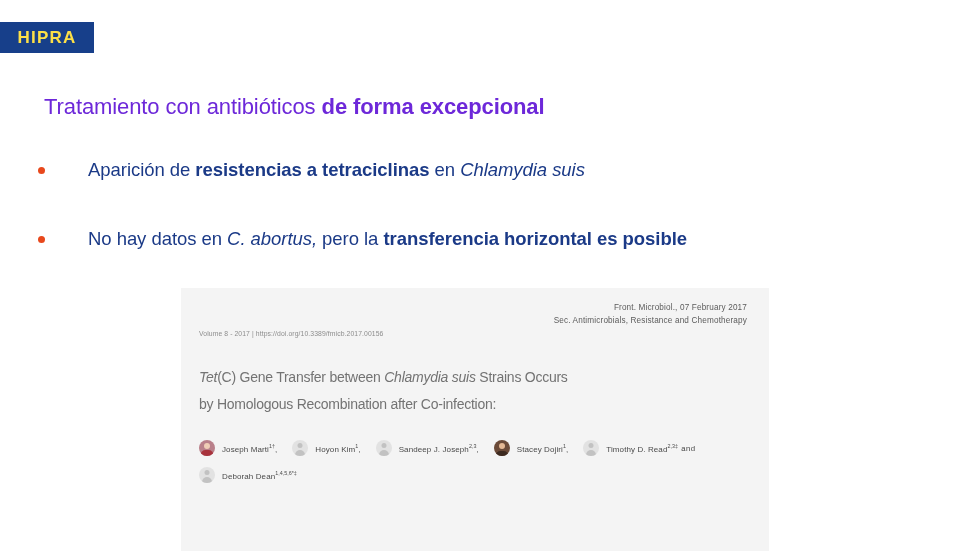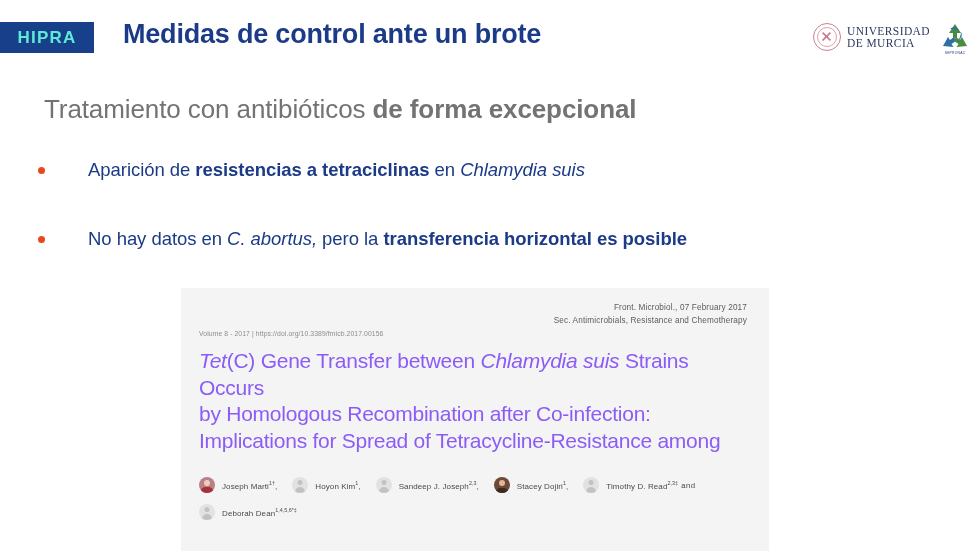--- a/index.html
+++ b/index.html
@@ -28,21 +28,21 @@
     left: 0;
     top: 22px;
     width: 94px;
     height: 31px;
     background: #173f8a;
     display: flex;
     align-items: center;
     justify-content: center;
   }
   .hipra-logo-text {
-    color: #5eead4;
+    color: #fde047;
     font-family: "Liberation Sans", sans-serif;
     font-weight: bold;
     font-size: 17px;
     letter-spacing: 1.2px;
   }
   .slide-title {
     position: absolute;
     left: 123px;
     top: 19px;
     font-family: "Liberation Sans", sans-serif;
@@ -115,22 +115,22 @@
     letter-spacing: 0.2px;
     font-family: "Liberation Sans", sans-serif;
   }
 
   
   .subtitle {
     position: absolute;
     left: 44px;
     top: 94px;
     font-family: "Liberation Sans", sans-serif;
-    font-size: 26px;
-    color: #737373;
+    font-size: 22px;
+    color: #6d28d9;
     white-space: nowrap;
     letter-spacing: -0.1px;
   }
   .subtitle b { font-weight: bold; }
 
   
   .bullet-row {
     position: absolute;
     left: 38px;
     display: flex;
@@ -182,25 +182,25 @@
   }
   .paper-meta-3 {
     font-family: "Liberation Sans", sans-serif;
     font-size: 6.8px;
     color: #8d8d8d;
     line-height: 12px;
     letter-spacing: 0.1px;
     margin-top: 1px;
   }
   .paper-title {
-    margin-top: 8px;
-    font-family: "Liberation Sans", sans-serif;
-    font-size: 21px;
+    margin-top: 24px;
+    font-family: "Liberation Sans", sans-serif;
+    font-size: 14px;
     line-height: 26.5px;
-    color: #8b5cf6;
+    color: #737373;
     letter-spacing: -0.25px;
   }
   .paper-title i { font-style: italic; }
 
   .author-rows { margin-top: 20px; }
   .author-line {
     display: flex;
     align-items: center;
     height: 22px;
     margin-bottom: 5px;
@@ -267,39 +267,21 @@
 </style>
 </head>
 <body>
 
 <div class="slide-header">
 
   <div class="hipra-logo">
     <span class="hipra-logo-text">HIPRA</span>
   </div>
 
-  <div class="slide-title">Medidas de control ante un brote</div>
-
-  <div class="um-logo-group">
-    <div class="um-seal"></div>
-    <div class="um-wordmark">
-      <div>UNIVERSIDAD</div>
-      <div>DE MURCIA</div>
-    </div>
-    <div class="um-eco">
-      <svg width="34" height="34" viewBox="0 0 34 34" aria-hidden="true">
-        <path d="M17 4 L23 13 L19 13 L19 18 L15 18 L15 13 L11 13 Z" fill="#4a8c3f" transform="rotate(0 17 17)"></path>
-        <path d="M5 26 L10 17 L12 20 L16 17 L18 21 L13.5 24 L15.5 27 Z" fill="#2f6fa8"></path>
-        <path d="M29 26 L24 17 L22 20 L18 17 L16 21 L20.5 24 L18.5 27 Z" fill="#4a8c3f"></path>
-        <path d="M12 9 C15 6, 20 7, 21 11 C18 9, 14 9, 12 9 Z" fill="#2f6fa8"></path>
-        <path d="M20 21 C23 19, 25 15, 23 12 C23 16, 21 19, 20 21 Z" fill="#2f6fa8"></path>
-      </svg>
-      <div class="eco-caption">SEPRONAC</div>
-    </div>
-  </div>
+
 </div>
 
 <div class="subtitle">
   <span>Tratamiento con antibióticos </span><b>de forma excepcional</b>
 </div>
 
 <div class="bullet-row b1">
   <div class="bullet-dot"></div>
   <div class="bullet-text">
     <span>Aparición de </span><b>resistencias a tetraciclinas</b><span> en </span><i>Chlamydia suis</i><span></span>
@@ -316,21 +298,20 @@
 <div class="paper-card">
   <div class="paper-inner">
 
     <div class="paper-meta-1">Front. Microbiol., 07 February 2017</div>
     <div class="paper-meta-2">Sec. Antimicrobials, Resistance and Chemotherapy</div>
     <div class="paper-meta-3">Volume 8 - 2017 | https://doi.org/10.3389/fmicb.2017.00156</div>
 
     <div class="paper-title">
       <div><i>Tet</i><span>(C) Gene Transfer between </span><i>Chlamydia suis</i><span> Strains Occurs</span></div>
       <div>by Homologous Recombination after Co-infection:</div>
-      <div>Implications for Spread of Tetracycline-Resistance among</div>
     </div>
 
     <div class="author-rows">
       <div class="author-line">
         <div class="author-chip">
           <div class="author-avatar photo-a"></div>
           <span class="author-name"><span>Joseph Marti</span><sup>1†</sup><span>,</span></span>
         </div>
         <div class="author-chip">
           <div class="author-avatar"></div>

